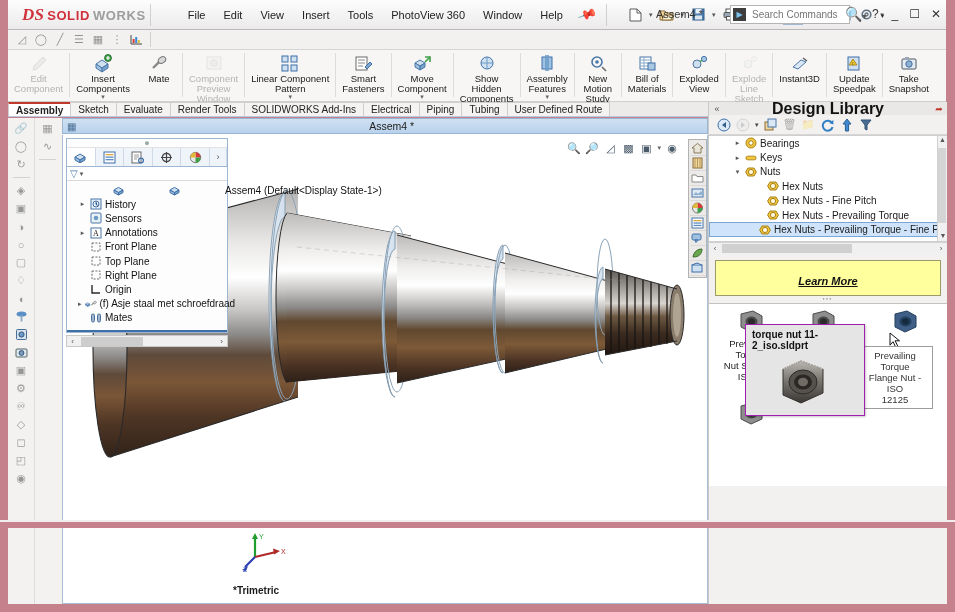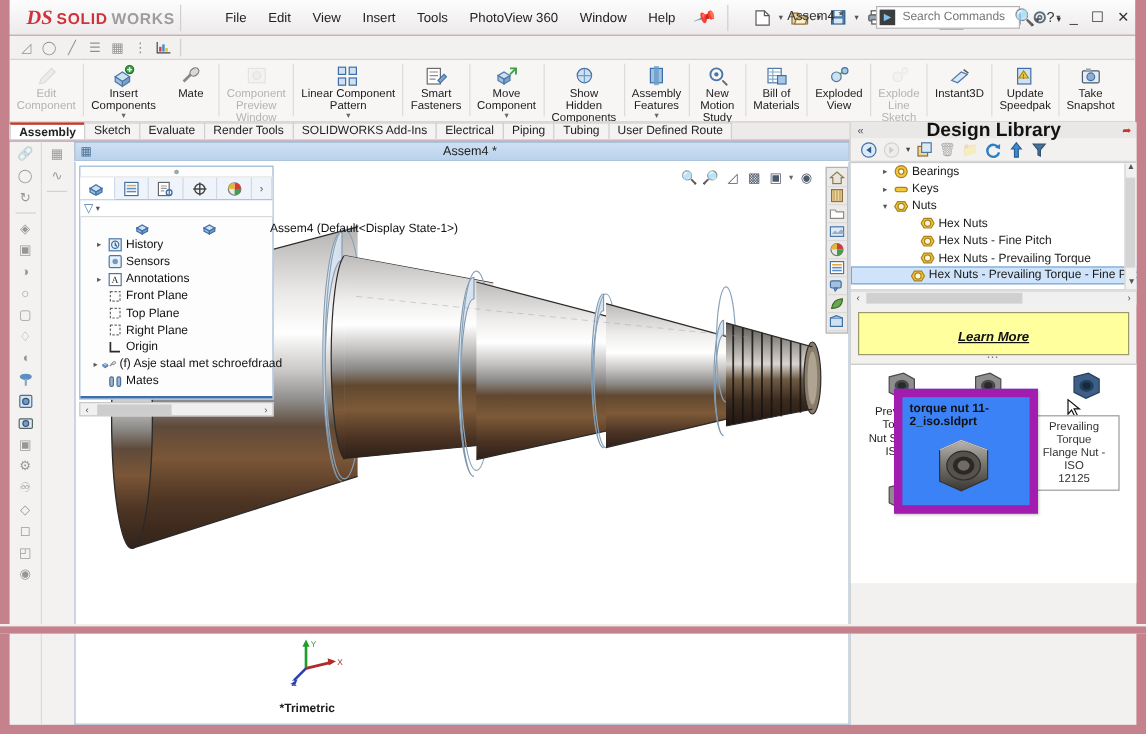--- a/index.html
+++ b/index.html
@@ -181,21 +181,21 @@
     margin:6px 6px 0 6px; padding:6px 8px 8px 8px; background:#ffff9e; border:1px solid #9a9a6a;
     font-size:9.5px; line-height:12px; text-align:center; color:#111;
   }
   .tb-warning .lm { display:block; margin-top:8px; font-weight:bold; font-style:italic; text-decoration:underline; font-size:11px; }
   .dots { text-align:center; font-size:10px; color:#777; letter-spacing:2px; height:7px; line-height:6px;}
 
   .dl-items { position:relative; height:183px; background:#fff; border-top:1px solid #c2c2c2; overflow:hidden; }
   .dl-item { position:absolute; width:70px; text-align:center; font-size:9.5px; line-height:11px; color:#222;}
   .dl-item .ithumb { height:30px; display:flex; align-items:center; justify-content:center; }
   .tooltip-card {
-    position:absolute; background:#3b82f6; border:7px solid #a21caf; box-shadow:1px 1px 2px rgba(0,0,0,.22);
+    position:absolute; background:#e5e5e5; border:1px solid #a21caf; box-shadow:1px 1px 2px rgba(0,0,0,.22);
   }
   .tooltip-card .tt-title { font-size:10px; font-weight:bold; padding:4px 6px 2px 6px; color:#111;}
   .tooltip-card .tt-body { height:62px; display:flex; align-items:center; justify-content:center;}
   .tip-label {
     position:absolute; background:#fff; border:1px solid #9c9c9c; font-size:9.5px; line-height:11px;
     text-align:center; padding:3px 4px; color:#333; width:76px;
   }
   .cursor-arrow { position:absolute; font-size:13px; color:#111; }
   .footer-edge { position:absolute; left:0; bottom:0; width:955px; height:8px; background:#c5828c; }
   .sb-inner { position:absolute; left:0; bottom:0; width:955px; height:8px; background:#f1efed;}

